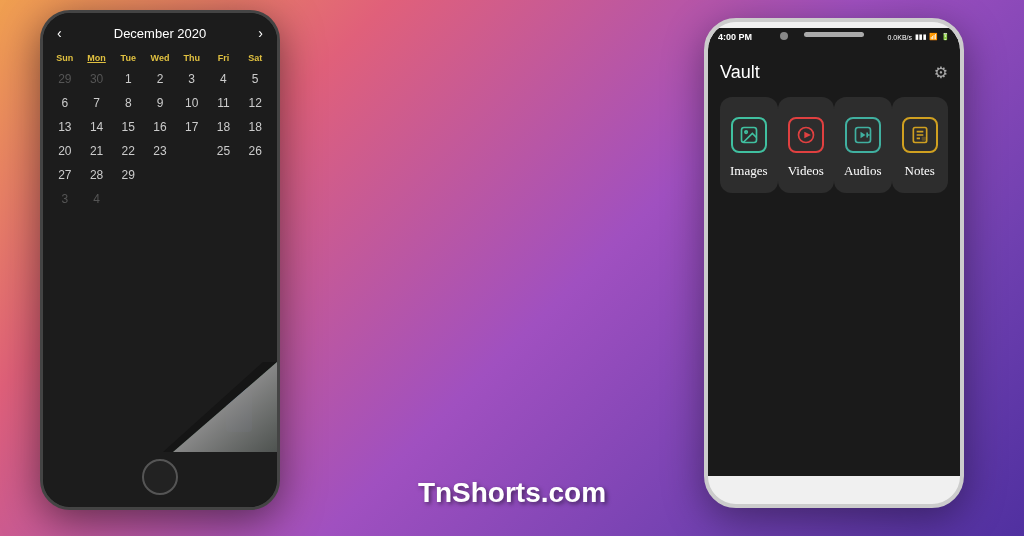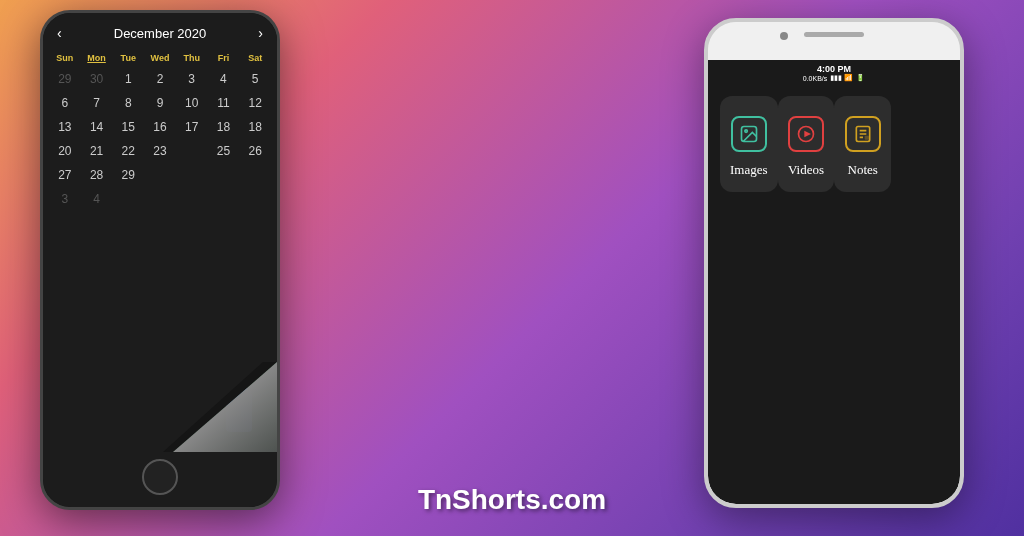--- a/index.html
+++ b/index.html
@@ -188,22 +188,21 @@
 
     
     .status-bar {
       background: #1a1a1a;
       padding: 4px 10px;
       display: flex;
       justify-content: space-between;
       align-items: center;
       font-size: 8px;
       color: white;
-      margin-top: 38px;
-      flex-direction: column;
+      margin-top: 6px;
     }
 
     .status-time { font-weight: bold; font-size: 9px; }
     .status-icons { display: flex; gap: 3px; align-items: center; font-size: 7px; }
 
     
     .vault-app {
       background: #1a1a1a;
       height: calc(100% - 52px);
       padding: 10px 12px;
@@ -261,21 +260,21 @@
     .vault-item-icon.notes  { border-color: #d0a020; color: #d0a020; }
 
     .vault-item-label {
       color: white;
       font-size: 13px;
     }
 
     
     .watermark {
       position: absolute;
-      bottom: 20px;
+      bottom: 27px;
       left: 50%;
       transform: translateX(-50%);
       color: white;
       font-size: 28px;
       font-weight: 900;
       text-shadow: 2px 2px 4px rgba(0,0,0,0.5);
       white-space: nowrap;
       text-align: center;
       width: 100%;
     }
@@ -412,20 +411,24 @@
       <span class="status-time">4:00 PM</span>
       <div class="status-icons">
         <span>0.0KB/s</span>
         <span>▮▮▮</span>
         <span>📶</span>
         <span>🔋</span>
       </div>
     </div>
 
     <div class="vault-app">
+      <div class="vault-header">
+        <span class="vault-title">Vault</span>
+        <span class="vault-settings">⚙</span>
+      </div>
 
       <div class="vault-grid">
 
         <div class="vault-item">
           <div class="vault-item-icon images">
             <svg width="20" height="20" viewBox="0 0 24 24" fill="none" stroke="#40c0a0" stroke-width="2">
               <rect x="3" y="3" width="18" height="18" rx="3"></rect>
               <circle cx="8.5" cy="8.5" r="1.5"></circle>
               <polyline points="21,15 16,10 5,21"></polyline>
             </svg>
@@ -436,20 +439,31 @@
         <div class="vault-item">
           <div class="vault-item-icon videos">
             <svg width="20" height="20" viewBox="0 0 24 24" fill="none" stroke="#e04040" stroke-width="2">
               <circle cx="12" cy="12" r="9"></circle>
               <polygon points="10,8 18,12 10,16" fill="#e04040" stroke="none"></polygon>
             </svg>
           </div>
           <span class="vault-item-label">Videos</span>
         </div>
 
+        <div class="vault-item">
+          <div class="vault-item-icon audios">
+            <svg width="20" height="20" viewBox="0 0 24 24" fill="none" stroke="#40b0a0" stroke-width="2">
+              <rect x="3" y="3" width="18" height="18" rx="3"></rect>
+              <polygon points="9,8 9,16 15,12" fill="#40b0a0" stroke="none"></polygon>
+              <line x1="17" y1="9" x2="17" y2="15"></line>
+              <line x1="19" y1="11" x2="19" y2="13"></line>
+            </svg>
+          </div>
+          <span class="vault-item-label">Audios</span>
+        </div>
 
         <div class="vault-item">
           <div class="vault-item-icon notes">
             <svg width="20" height="20" viewBox="0 0 24 24" fill="none" stroke="#d0a020" stroke-width="2">
               <rect x="4" y="3" width="16" height="18" rx="2"></rect>
               <line x1="8" y1="8" x2="16" y2="8"></line>
               <line x1="8" y1="12" x2="16" y2="12"></line>
               <line x1="8" y1="16" x2="12" y2="16"></line>
               <rect x="14" y="14" width="5" height="5" rx="1" fill="#d0a020" stroke="none" opacity="0.3"></rect>
             </svg>

